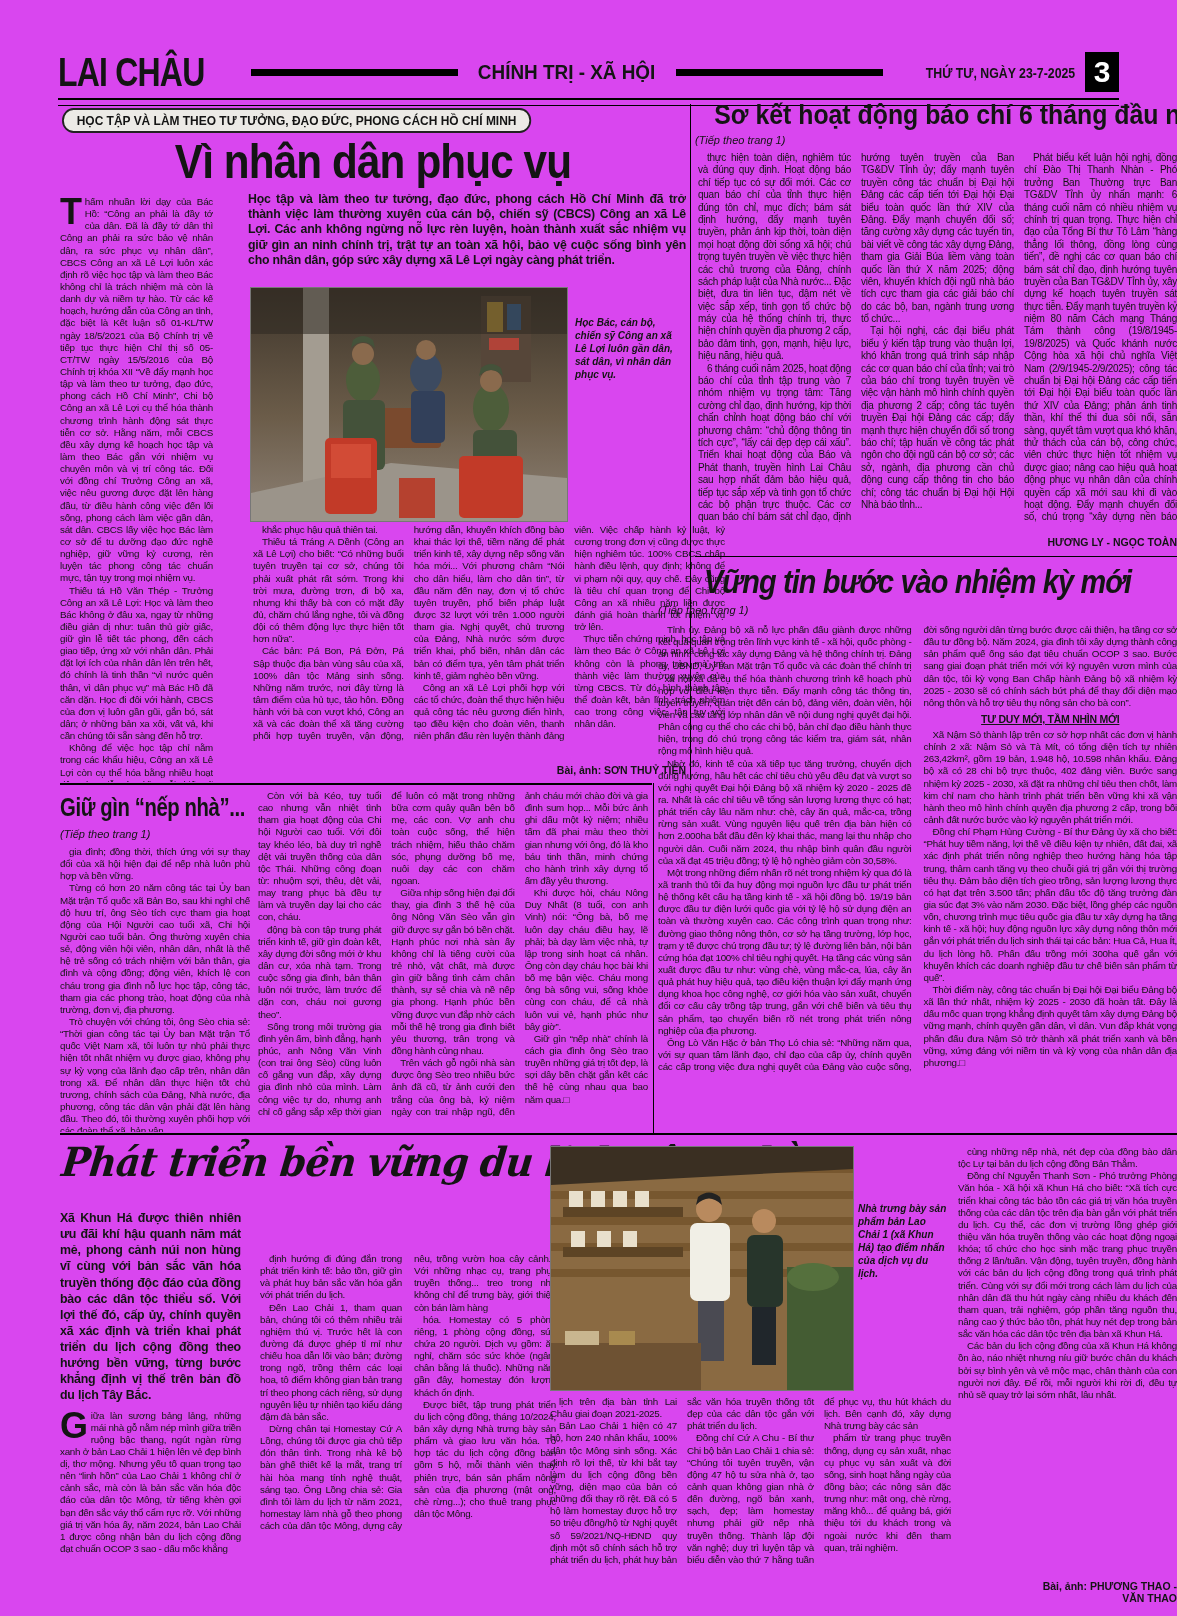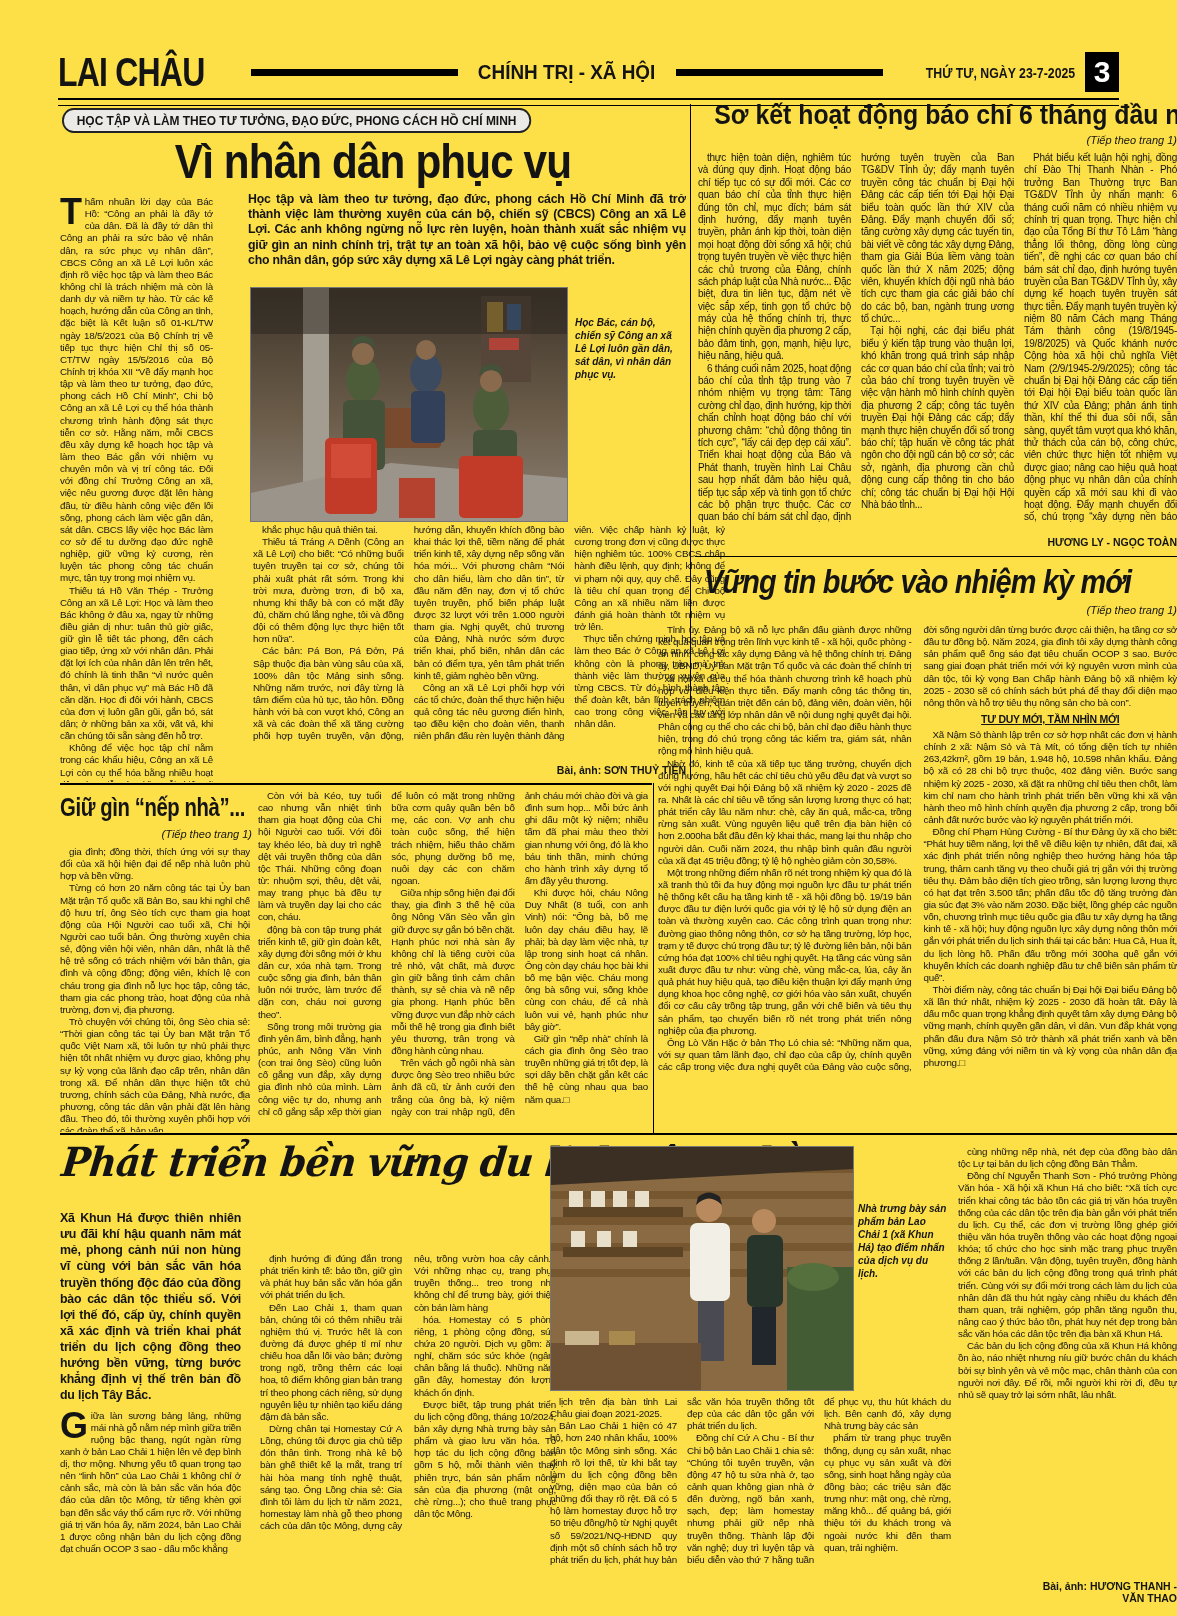--- a/index.html
+++ b/index.html
@@ -1,16 +1,16 @@
 <!DOCTYPE html>
 <html><head>
 <meta charset="utf-8">
 <style>
   html,body{margin:0;padding:0;background:#d8d6d2;}
-  #page{position:relative;width:1177px;height:1616px;margin:0 auto;background:#fde047;color:#141414;
+  #page{position:relative;width:1177px;height:1616px;margin:0 auto;background:#d946ef;color:#141414;
         font-family:"Liberation Sans",sans-serif;overflow:hidden;}
   .abs{position:absolute;}
   
   #masthead{left:58px;top:50px;width:1061px;height:44px;display:flex;align-items:center;}
   .mast-title{font-size:40px;font-weight:900;letter-spacing:-1px;transform:scaleX(.8);transform-origin:left center;white-space:nowrap;}
   .mast-bar{flex:1;height:7px;background:#000;margin:0 10px;align-self:center;}
   .mast-section{font-size:21px;font-weight:900;transform:scaleX(.9);white-space:nowrap;}
   .mast-date{font-size:15px;font-weight:900;transform:scaleX(.82);transform-origin:right center;white-space:nowrap;}
   .page-box{width:34px;height:40px;background:#000;color:#fff;font-size:30px;font-weight:900;
             display:flex;align-items:center;justify-content:center;margin-left:10px;}
@@ -35,21 +35,21 @@
   #main-col1{left:60px;top:196px;width:153px;height:586px;}
   #main-lede{left:248px;top:192px;width:438px;height:92px;font-size:12.3px;font-weight:bold;line-height:1.24;
              letter-spacing:-.2px;text-align:justify;overflow:hidden;}
   #photo1{left:250px;top:287px;width:316px;height:233px;border:1px solid #777;}
   #caption1{left:575px;top:316px;width:108px;}
   #main-body2{left:218px;top:524px;width:472px;height:252px;margin-left:35px;}
   #main-byline{left:500px;top:764px;width:186px;}
   
   #press-headline{left:695px;top:100px;width:482px;text-align:center;font-size:27px;font-weight:900;
                   transform:scaleX(.92);white-space:nowrap;}
-  .continuation{font-style:italic;font-size:11px;text-align:right;}
+  .continuation{font-style:italic;font-size:11px;text-align:left;}
   #press-sub{left:695px;top:134px;width:482px;}
   #press-body{left:698px;top:152px;width:479px;height:380px;font-size:10px;}
   #press-byline{left:930px;top:536px;width:247px;}
   
   #nk-headline{left:658px;top:562px;width:519px;text-align:center;font-size:34px;font-weight:900;font-style:italic;
                transform:scaleX(.85);white-space:nowrap;letter-spacing:-1px;}
   #nk-sub{left:658px;top:604px;width:519px;}
   #nk-body{left:658px;top:624px;width:519px;height:506px;}
   
   #nn-headline{left:60px;top:792px;width:200px;font-size:26px;font-weight:900;transform:scaleX(.78);
@@ -239,23 +239,23 @@
       <rect x="14" y="184" width="34" height="14" fill="#c9b68f"></rect>
       <rect x="58" y="184" width="26" height="14" fill="#a88a4f"></rect>
     </svg>
   </div>
   <div class="abs caption" id="caption2">Nhà trưng bày sản phẩm bản Lao Chải 1 (xã Khun Há) tạo điểm nhấn của dịch vụ du lịch.</div>
 
   <div class="abs body-txt cols3" id="dl-below">
       <p>lịch trên địa bàn tỉnh Lai Châu giai đoạn 2021-2025.</p>
       <p>Bản Lao Chải 1 hiện có 47 hộ, hơn 240 nhân khẩu, 100% dân tộc Mông sinh sống. Xác định rõ lợi thế, từ khi bắt tay làm du lịch cộng đồng bền vững, diện mạo của bản có những đổi thay rõ rệt. Đã có 5 hộ làm homestay được hỗ trợ 50 triệu đồng/hộ từ Nghị quyết số 59/2021/NQ-HĐND quy định một số chính sách hỗ trợ phát triển du lịch, phát huy bản sắc văn hóa truyền thống tốt đẹp của các dân tộc gắn với phát triển du lịch.</p>
       <p>Đồng chí Cứ A Chu - Bí thư Chi bộ bản Lao Chải 1 chia sẻ: “Chúng tôi tuyên truyền, vận động 47 hộ tu sửa nhà ở, tạo cảnh quan không gian nhà ở đến đường, ngõ bản xanh, sạch, đẹp; làm homestay nhưng phải giữ nếp nhà truyền thống. Thành lập đội văn nghệ; duy trì luyện tập và biểu diễn vào thứ 7 hằng tuần để phục vụ, thu hút khách du lịch. Bên cạnh đó, xây dựng Nhà trưng bày các sản</p>
-      <p>phẩm từ trang phục truyền thống, dụng cụ sản xuất, nhạc cụ phục vụ sản xuất và đời sống, sinh hoạt hằng ngày của đồng bào; các triệu sản đặc trưng như: mật ong, chè rừng, măng khô... để quảng bá, giới thiệu tới du khách trong và ngoài nước khi đến tham quan, trải nghiệm.</p>
+      <p>phẩm từ trang phục truyền thống, dụng cụ sản xuất, nhạc cụ phục vụ sản xuất và đời sống, sinh hoạt hằng ngày của đồng bào; các nông sản đặc trưng như: mật ong, chè rừng, măng khô... để quảng bá, giới thiệu tới du khách trong và ngoài nước khi đến tham quan, trải nghiệm.</p>
     </div>
   <div class="abs body-txt" id="dl-right">
       <p>cùng những nếp nhà, nét đẹp của đồng bào dân tộc Lự tại bản du lịch cộng đồng Bản Thẳm.</p>
       <p>Đồng chí Nguyễn Thanh Sơn - Phó trưởng Phòng Văn hóa - Xã hội xã Khun Há cho biết: “Xã tích cực triển khai công tác bảo tồn các giá trị văn hóa truyền thống của các dân tộc trên địa bàn gắn với phát triển du lịch. Cụ thể, các đơn vị trường lồng ghép giới thiệu văn hóa truyền thống vào các hoạt động ngoại khóa; tổ chức cho học sinh mặc trang phục truyền thống 2 lần/tuần. Vận động, tuyên truyền, đồng hành với các bản du lịch cộng đồng trong quá trình phát triển. Cùng với sự đổi mới trong cách làm du lịch của nhân dân đã thu hút ngày càng nhiều du khách đến tham quan, trải nghiệm, góp phần tăng nguồn thu, nâng cao ý thức bảo tồn, phát huy nét đẹp trong bản sắc văn hóa các dân tộc trên địa bàn xã Khun Há.</p>
       <p>Các bản du lịch cộng đồng của xã Khun Há không ồn ào, náo nhiệt nhưng níu giữ bước chân du khách bởi sự bình yên và vẻ mộc mạc, chân thành của con người nơi đây. Để rồi, mỗi người khi rời đi, đều tự nhủ sẽ quay trở lại sớm nhất, lâu nhất.</p>
     </div>
-  <div class="abs byline" id="dl-byline">Bài, ảnh: HƯƠNG THANH -
+  <div class="abs byline" id="dl-byline">Bài, ảnh: PHƯƠNG THAO -
 VĂN THAO</div>
 
 </div>
 
 </body></html>

